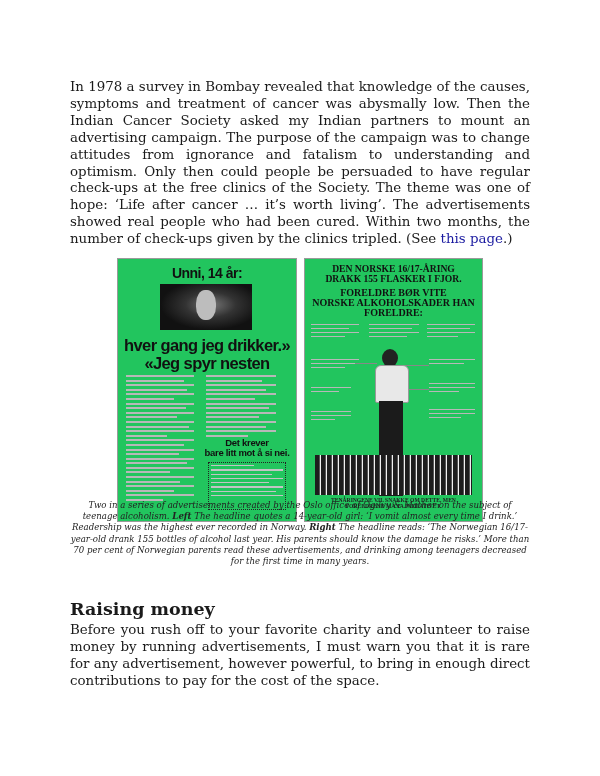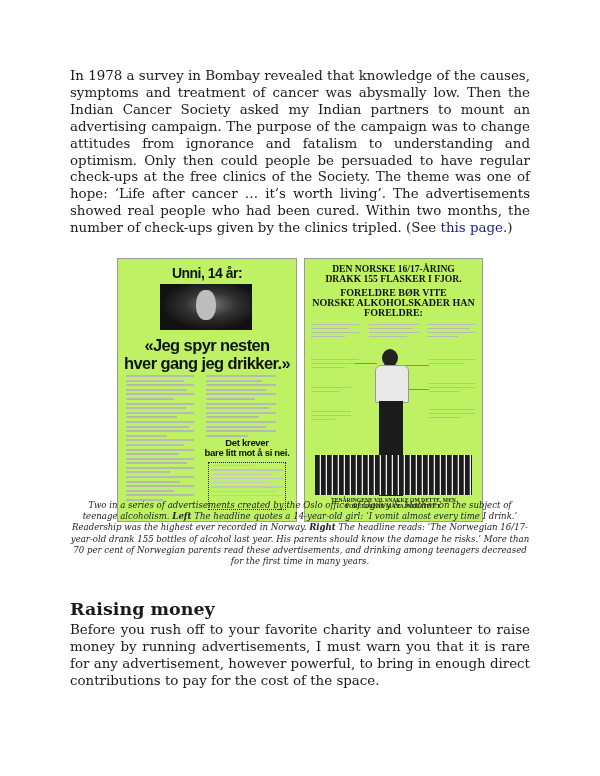--- a/index.html
+++ b/index.html
@@ -1,23 +1,23 @@
 <!DOCTYPE html>
 <html><head>
 <meta charset="utf-8">
 <style>
   html, body { margin:0; padding:0; background:#ffffff; }
   body { width:600px; height:776px; position:relative; overflow:hidden;
          font-family:"DejaVu Serif", serif; color:#1a1a1a; }
   .para { position:absolute; left:70px; width:460px; font-size:13.4px; line-height:16.9px;
           text-align:justify; margin:0; }
-  #p1 { top:68px; }
+  #p1 { top:79px; }
   .para a { color:#1a1aa0; text-decoration:none; }
   
-  .ad { position:absolute; top:258px; height:262px; border:1px solid #9a9a9a; background:#bef264; overflow:hidden; }
+  .ad { position:absolute; top:258px; height:262px; border:1px solid #9a9a9a; background:#22c55e; overflow:hidden; }
   #ad-left { left:117px; width:178px; }
   #ad-right { left:304px; width:177px; }
   .ad-left-title { position:absolute; top:6px; left:0; width:100%; text-align:center;
      font-family:"Liberation Sans", sans-serif; font-weight:bold; font-size:14px; color:#111; letter-spacing:-0.5px; }
   .ad-photo { position:absolute; top:25px; left:42px; width:92px; height:46px;
      background:radial-gradient(ellipse at 55% 45%, #777 0%, #333 35%, #111 70%); }
   .ad-photo .face { position:absolute; left:36px; top:6px; width:20px; height:30px; border-radius:45%;
      background:#bdbdbd; }
   .ad-quote { position:absolute; top:77px; left:0; width:100%; text-align:center;
      font-family:"Liberation Sans", sans-serif; font-weight:bold; font-size:16.5px; line-height:18px; color:#111; letter-spacing:-0.6px; }
@@ -51,22 +51,22 @@
 
 <p class="para" id="p1"><span>In 1978 a survey in Bombay revealed that knowledge of the causes, symptoms and treatment of cancer was abysmally low. Then the Indian Cancer Society asked my Indian partners to mount an advertising campaign. The purpose of the campaign was to change attitudes from ignorance and fatalism to understanding and optimism. Only then could people be persuaded to have regular check-ups at the free clinics of the Society. The theme was one of hope: ‘Life after cancer … it’s worth living’. The advertisements showed real people who had been cured. Within two months, the number of check-ups given by the clinics tripled.</span>
 <span>(See </span><a href="#">this page</a><span>.)</span></p>
 
 <div class="ad" id="ad-left">
   <div class="ad-left-title">Unni, 14 år:</div>
   <div class="ad-photo">
       <div class="face"></div>
     </div>
   <div class="ad-quote">
+    <div>hver gang jeg drikker.»</div>
     <div>«Jeg spyr nesten</div>
-    <div>hver gang jeg drikker.»</div>
   </div>
   <div class="fake-col" style="left:8px; top:116px; width:68px;">
     <div class="fake-line"></div>
       <div class="fake-line" style="width:85%"></div>
       <div class="fake-line"></div>
       <div class="fake-line" style="width:90%"></div>
       <div class="fake-line"></div>
       <div class="fake-line" style="width:70%"></div>
       <div class="fake-line"></div>
       <div class="fake-line" style="width:88%"></div>

